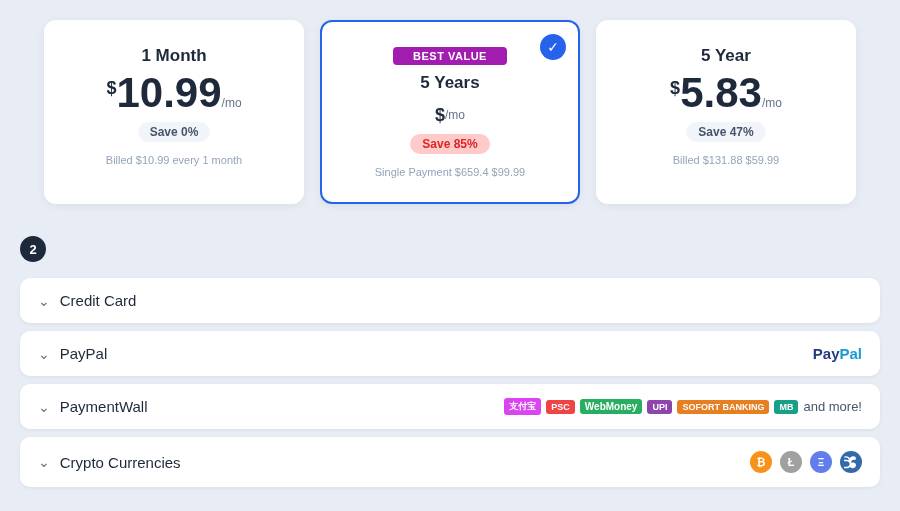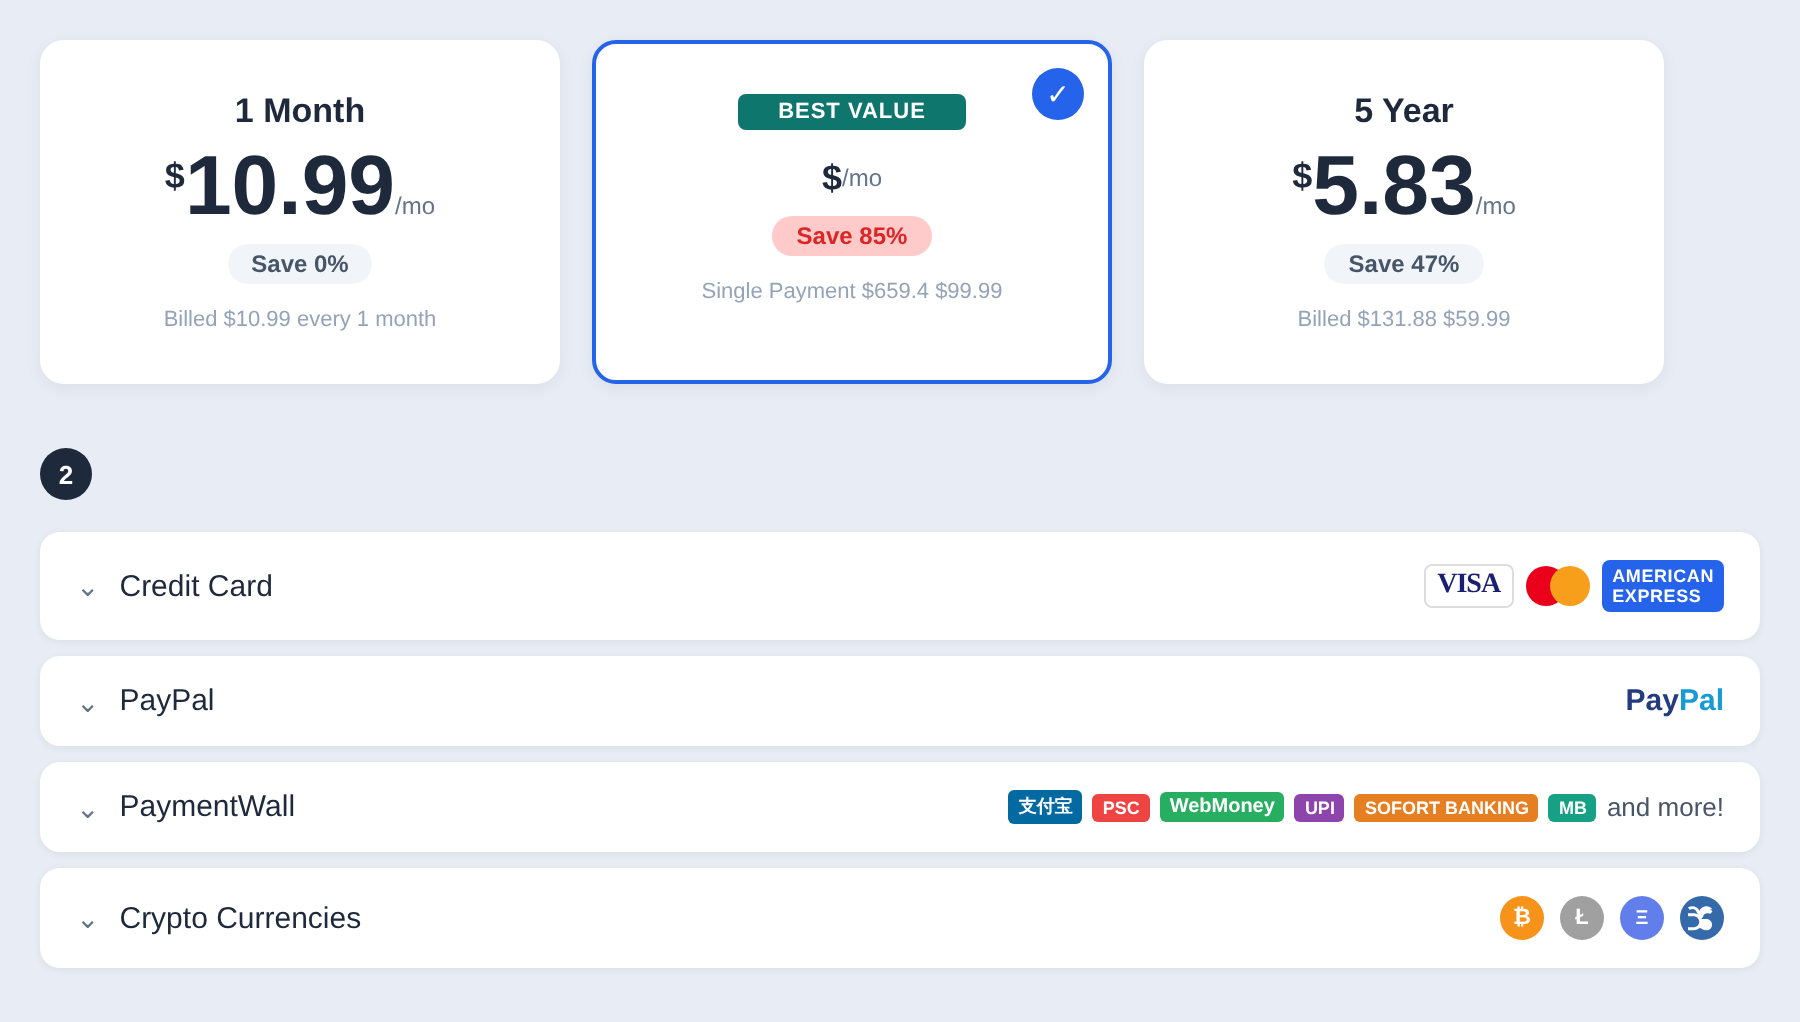--- a/index.html
+++ b/index.html
@@ -7,41 +7,42 @@
       font-family: -apple-system, BlinkMacSystemFont, 'Segoe UI', sans-serif;
       background: #e8edf5;
       min-height: 511px;
       padding: 20px;
     }
 
     
     .pricing-section {
       display: flex;
       gap: 16px;
+      justify-content: center;
       margin-bottom: 32px;
     }
 
     .pricing-card {
       background: #fff;
       border-radius: 12px;
       padding: 24px 20px;
       flex: 1;
       max-width: 260px;
       text-align: center;
       position: relative;
       border: 2px solid transparent;
       box-shadow: 0 2px 8px rgba(0,0,0,0.06);
     }
 
     .pricing-card.selected {
       border: 2.5px solid #2563eb;
     }
 
     .best-value-badge {
-      background: #0f766e;
+      background: #a21caf;
       color: #fff;
       font-size: 11px;
       font-weight: 700;
       padding: 3px 20px;
       border-radius: 4px;
       display: inline-block;
       margin-bottom: 8px;
       letter-spacing: 0.5px;
     }
 
@@ -301,21 +302,21 @@
     }
 
     .paymentwall-icons {
       display: flex;
       align-items: center;
       gap: 5px;
       flex-wrap: wrap;
     }
 
     .pw-badge {
-      background: #0369a1;
+      background: #d946ef;
       color: #fff;
       font-size: 9px;
       font-weight: 700;
       padding: 2px 5px;
       border-radius: 3px;
     }
 
     .pw-badge2 {
       background: #ef4444;
       color: #fff;
@@ -380,20 +381,21 @@
       <span class="price-amount">10.99</span>
       <span class="price-period">/mo</span>
     </div>
     <div class="save-badge">Save 0%</div>
     <div class="billed-text">Billed $10.99 every 1 month</div>
   </div>
 
   <div class="pricing-card selected">
     <div class="best-value-badge">BEST VALUE</div>
     <div class="check-icon">✓</div>
+    <div class="plan-name">5 Years</div>
     <div class="price-row">
       <span class="price-currency">$</span>
       <span class="price-period">/mo</span>
     </div>
     <div class="save-badge highlight">Save 85%</div>
     <div class="single-payment">Single Payment $659.4 $99.99</div>
   </div>
 
   <div class="pricing-card">
     <div class="plan-name">5 Year</div>
@@ -411,28 +413,20 @@
 <div class="payment-section">
 
   <div class="section-header">
     <div class="step-badge">2</div>
   </div>
 
   <div class="payment-method">
     <div class="method-left">
       <span class="chevron-icon">⌄</span>
       <span class="method-label">Credit Card</span>
-    </div>
-    <div class="method-icons">
-      <div class="visa-logo">VISA</div>
-      <div class="mastercard-logo">
-        <div class="mc-circle1"></div>
-        <div class="mc-circle2"></div>
-      </div>
-      <div class="amex-logo">AMERICAN<br>EXPRESS</div>
     </div>
   </div>
 
   <div class="payment-method">
     <div class="method-left">
       <span class="chevron-icon">⌄</span>
       <span class="method-label">PayPal</span>
     </div>
     <div class="method-icons">
       <span class="paypal-logo">

